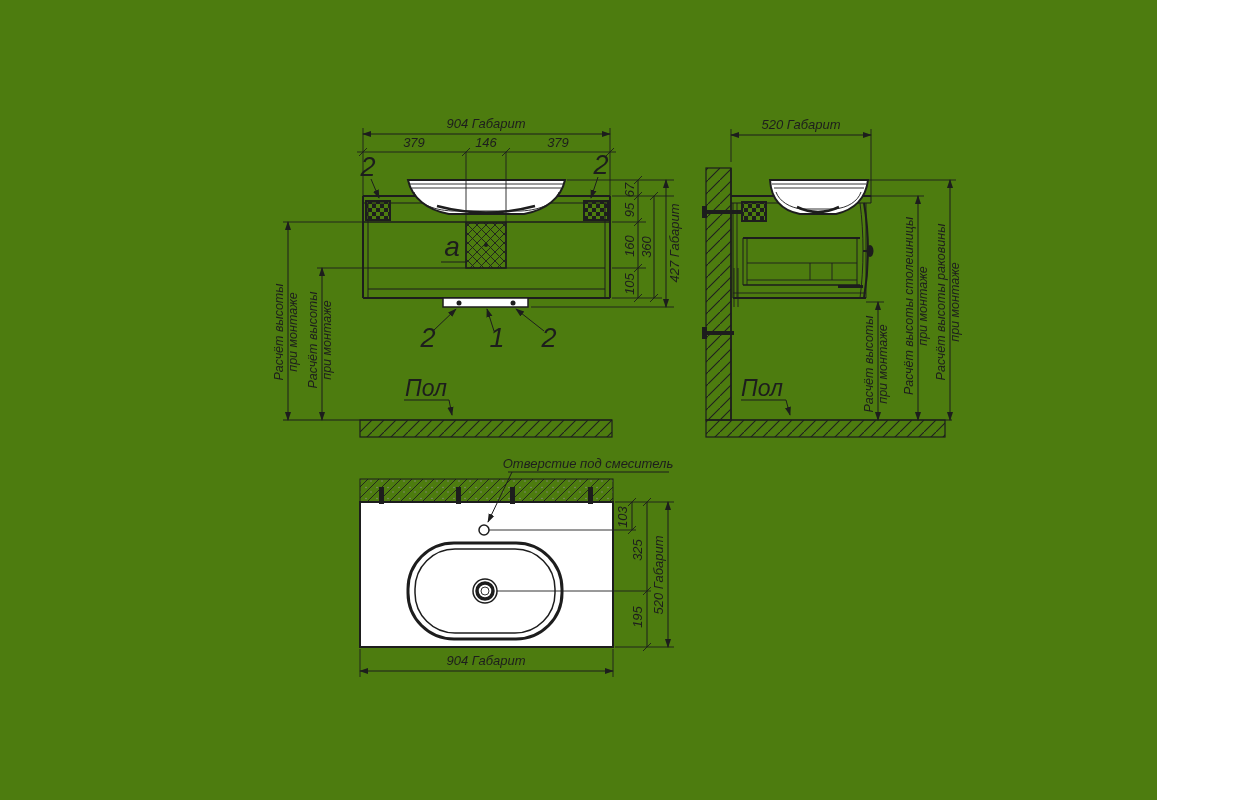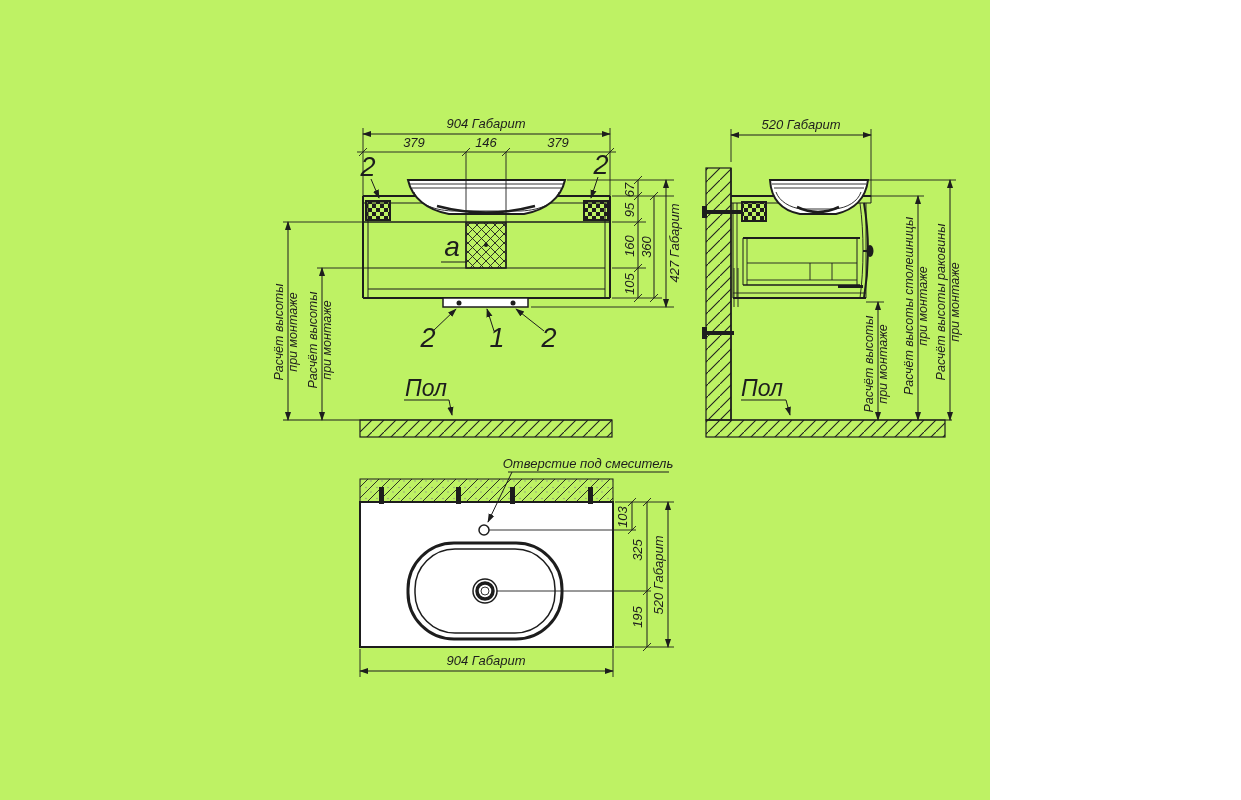--- a/index.html
+++ b/index.html
@@ -1,16 +1,16 @@
 <!DOCTYPE html>
 <html><head>
 <meta charset="utf-8">
 <style>
   html,body{margin:0;padding:0;background:#ffffff;}
-  .stage{position:relative;width:990px;height:800px;background:#bef264;overflow:hidden;}
+  .stage{position:relative;width:1157px;height:800px;background:#4d7c0f;overflow:hidden;}
   svg{display:block;}
   text{font-family:"Liberation Sans","DejaVu Sans",sans-serif;font-style:italic;fill:#1d1d1d;}
   .dim{font-size:13px;}
   .note{font-size:12.5px;}
   .callout{font-size:27px;}
   .detail{font-size:28px;}
   .floor{font-size:23px;}
   .ln{stroke:#1d1d1d;stroke-width:1;fill:none;}
   .ln2{stroke:#1d1d1d;stroke-width:2;fill:none;}
   .ln15{stroke:#1d1d1d;stroke-width:1.5;fill:none;}

